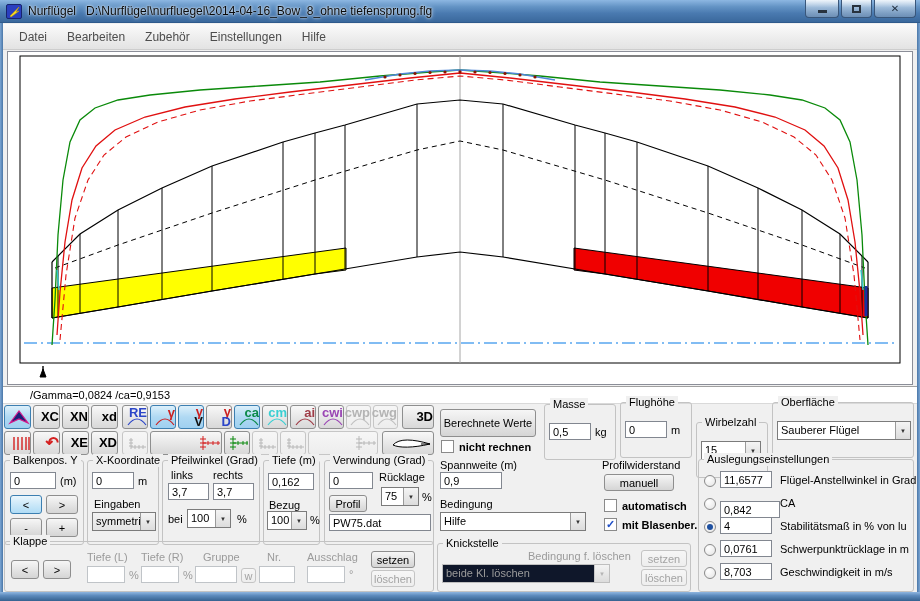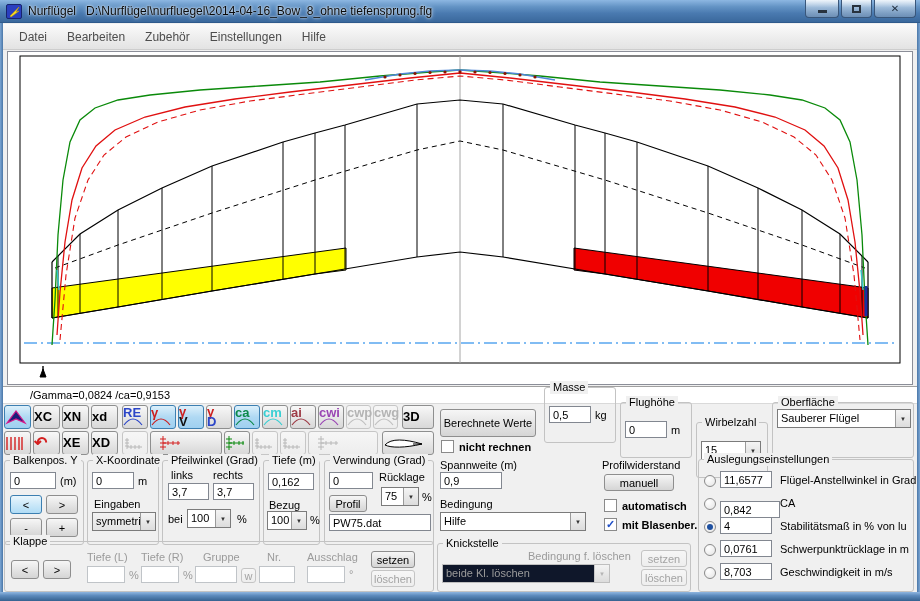--- a/index.html
+++ b/index.html
@@ -34,21 +34,21 @@
   
   .plot { position:absolute; left:8px; top:52px; width:904px; height:332px; background:#ffffff;
     box-shadow:0 0 0 1px #8b8e98; }
   
   .statusbar { position:absolute; left:3px; top:386px; width:914px; height:18px; background:#ffffff;
     border-top:1px solid #a0a0a0; border-bottom:1px solid #d9d9d9; display:flex; align-items:center; }
   .statusbar span { font-size:11px; color:#000; margin-left:27px; }
   
   .tb { position:absolute; height:24px; border:1px solid #8e8f8f; border-radius:3px;
     background:linear-gradient(180deg,#f8f8f8,#e9e9e9 45%,#d8d8d8); display:flex; flex-direction:column;
-    align-items:flex-start; justify-content:center; font-size:12px; line-height:10px; cursor:default; padding:0; }
+    align-items:flex-end; justify-content:center; font-size:12px; line-height:10px; cursor:default; padding:0; }
   .tb.sel { background:linear-gradient(180deg,#dcf0fb,#b0d9f3 50%,#9fd0f0); border-color:#3c7fb1; }
   .tb.dis { border-color:#c6c6c6; background:linear-gradient(180deg,#f6f6f6,#ededed); color:#b0b0b0; }
   .tb b { font-size:13px; font-weight:bold; color:#000; }
   .tb .c-red { color:#cc1f1f; } .tb .c-blue { color:#2c46c8; } .tb .c-green { color:#0c8a4a; }
   .tb .c-cyan { color:#39cfd3; } .tb .c-dred { color:#9e3b46; } .tb .c-purp { color:#9a46b4; }
   .tb .c-gray { color:#b4b4b4; } .tb .sm { font-size:13px; font-weight:bold; }
   .tb svg { display:block; }
   
   .frame { position:absolute; border:1px solid #c3c3c3; border-radius:3px; }
   .legend { position:absolute; top:-7px; left:5px; background:#f0f0f0; padding:0 3px; font-size:11px;
@@ -296,40 +296,40 @@
       <path d="M2,8 C8,1 22,2 39,7 C22,11 8,11 2,8 Z M30,7 L39,7" stroke="#000" stroke-width="1" fill="#fff"></path>
     </svg>
   </button>
 
   <button class="btn" style="left:440px;top:409px;width:96px;height:28px">Berechnete Werte</button>
   <div class="chk" style="left:441px;top:440px">
     <div class="box"></div>
     <span class="txt">nicht rechnen</span>
   </div>
 
-  <div class="frame" style="left:544px;top:387px;width:72px;height:56px">
+  <div class="frame" style="left:544px;top:404px;width:72px;height:56px">
     <span class="legend">Masse</span>
     <input class="tbx" style="left: 4px; top: 18px; width: 42px;" value="0,5">
     <span class="lbl" style="left:50px;top:21px">kg</span>
   </div>
   <div class="frame" style="left:620px;top:402px;width:72px;height:56px">
     <span class="legend">Flughöhe</span>
     <input class="tbx" style="left: 4px; top: 18px; width: 42px;" value="0">
     <span class="lbl" style="left:50px;top:21px">m</span>
   </div>
   <div class="frame" style="left:696px;top:422px;width:72px;height:56px">
     <span class="legend">Wirbelzahl</span>
     <div class="combo" style="left:4px;top:18px;width:60px">
       <span class="ctext">15</span>
       <span class="cbtn">▼</span>
     </div>
   </div>
   <div class="frame" style="left:772px;top:402px;width:142px;height:56px">
     <span class="legend">Oberfläche</span>
-    <div class="combo" style="left:4px;top:6px;width:134px">
+    <div class="combo" style="left:4px;top:18px;width:134px">
       <span class="ctext">Sauberer Flügel</span>
       <span class="cbtn">▼</span>
     </div>
   </div>
 
   <div class="frame" style="left:4px;top:460px;width:80px;height:85px">
     <span class="legend">Balkenpos. Y</span>
     <input class="tbx" style="left: 5px; top: 11px; width: 46px;" value="0">
     <span class="lbl" style="left:55px;top:14px">(m)</span>
     <button class="btn foc" style="left:5px;top:34px;width:32px;height:19px">&lt;</button>

